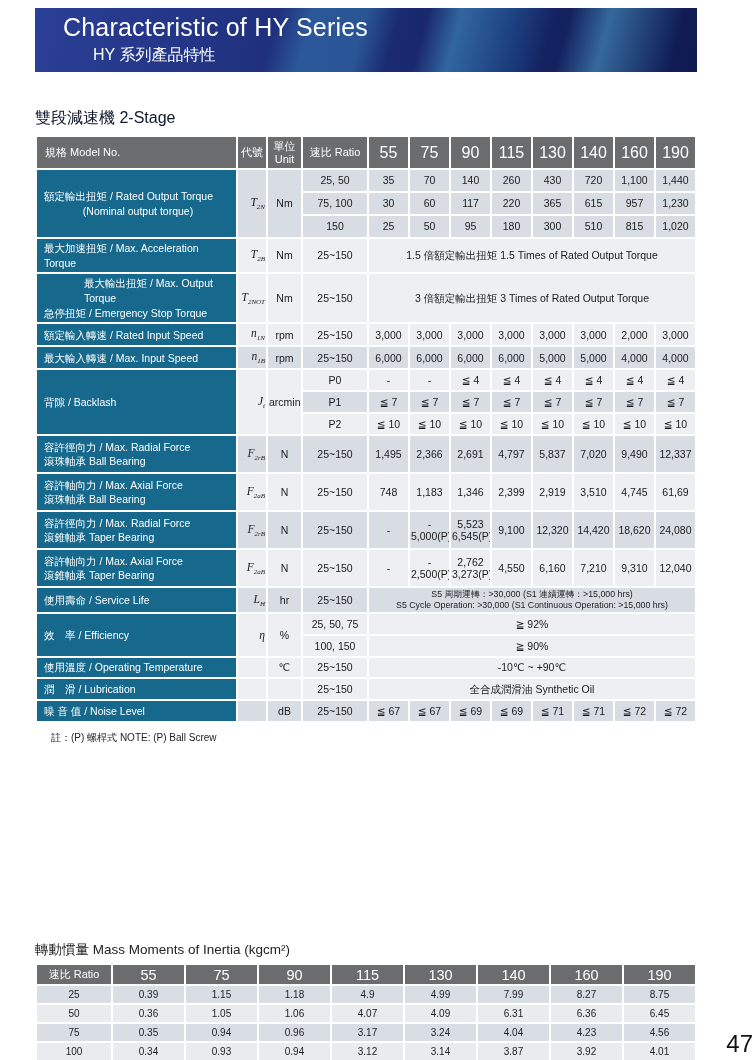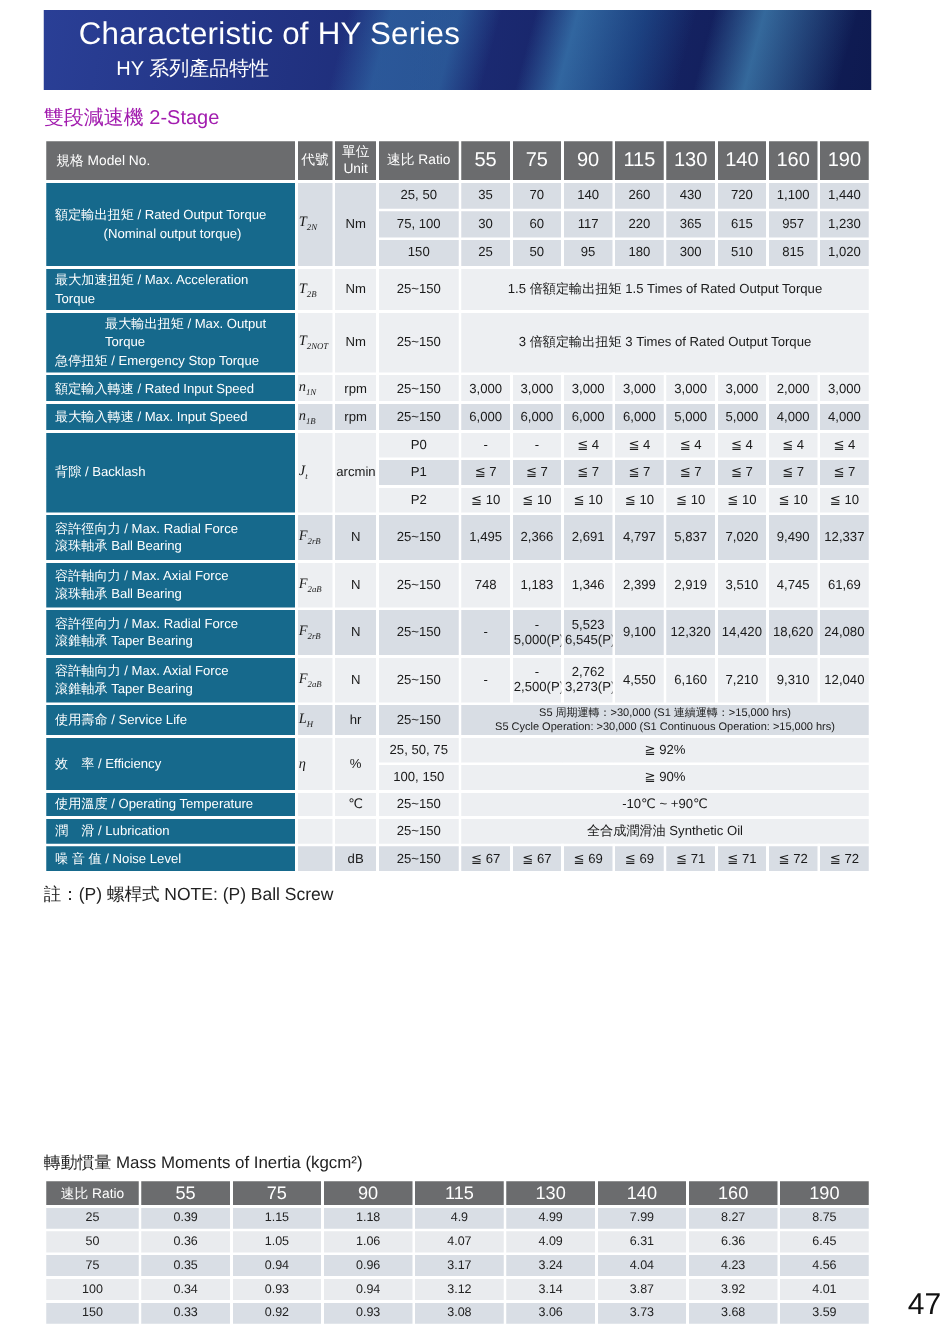--- a/index.html
+++ b/index.html
@@ -13,41 +13,41 @@
     background:
       linear-gradient(105deg, rgba(0,0,0,0) 36%, rgba(62,150,200,.40) 41%, rgba(62,150,200,.40) 49%, rgba(0,0,0,0) 54%),
       linear-gradient(105deg, rgba(0,0,0,0) 58%, rgba(80,180,225,.45) 63%, rgba(40,120,180,.35) 71%, rgba(0,0,0,0) 77%),
       linear-gradient(105deg, rgba(0,0,0,0) 79%, rgba(95,195,235,.45) 85%, rgba(0,0,0,0) 96%),
       linear-gradient(100deg, #2a3f96 0%, #1d2c77 45%, #0e1a50 100%);
   }
   .banner-title{padding:5px 0 0 28px;font-size:25px;letter-spacing:.2px;}
   .banner-sub{padding:3px 0 0 58px;font-size:16px;}
 
   
-  .section-title{margin-top:12px;font-size:16px;color:#a21caf;}
+  .section-title{margin-top:36px;font-size:16px;color:#0f172a;}
 
   
   table{border-collapse:collapse;table-layout:fixed;}
   .spec-table{margin-top:6px;width:662px;}
   .spec-table td,.spec-table th{border:2px solid #fff;overflow:hidden;vertical-align:middle;}
   .hdr{background:#6b6c6e;color:#fff;font-weight:normal;}
   .h-model{text-align:left;padding-left:8px;font-size:11px;}
   .h-small{font-size:11px;text-align:center;white-space:pre-line;line-height:1.15;}
   .h-size{font-size:16px;text-align:center;}
   .lbl{background:#16698c;color:#fff;font-size:10.5px;text-align:left;padding:2px 4px 2px 7px;line-height:1.4;}
   .lbl .c{display:block;text-align:center;}
-  .sym{font-family:"Liberation Serif","DejaVu Serif",serif;font-style:italic;font-size:11.5px;text-align:left;}
+  .sym{font-family:"Liberation Serif","DejaVu Serif",serif;font-style:italic;font-size:11.5px;text-align:right;}
   .sym sub{font-size:7px;}
   .unit,.ratio,.val,.spn{font-size:10.5px;text-align:center;white-space:pre-line;line-height:1.2;color:#1a1a1a;}
   .spn.small{font-size:8.8px;line-height:1.25;}
   .tone-a{background:#edeff2;}
   .tone-b{background:#d8dde4;}
 
   
-  .note{margin-top:8px;font-size:14px;color:#222;}
+  .note{margin-top:8px;font-size:10px;color:#222;margin-left:16px;}
 
   
   .inertia-title{margin-top:196px;font-size:13.5px;color:#222;}
   .inertia-table{margin-top:4px;width:662px;}
   .inertia-table td,.inertia-table th{border:2px solid #fff;vertical-align:middle;overflow:hidden;}
   .inertia-table th{background:#6b6c6e;color:#fff;font-weight:normal;}
   .i-ratio-h{font-size:11px;text-align:center;}
   .i-size-h{font-size:14.5px;text-align:center;}
   .inertia-table td{font-size:10px;text-align:center;color:#222;}
   .i-tone-a{background:#e9ebee;}

